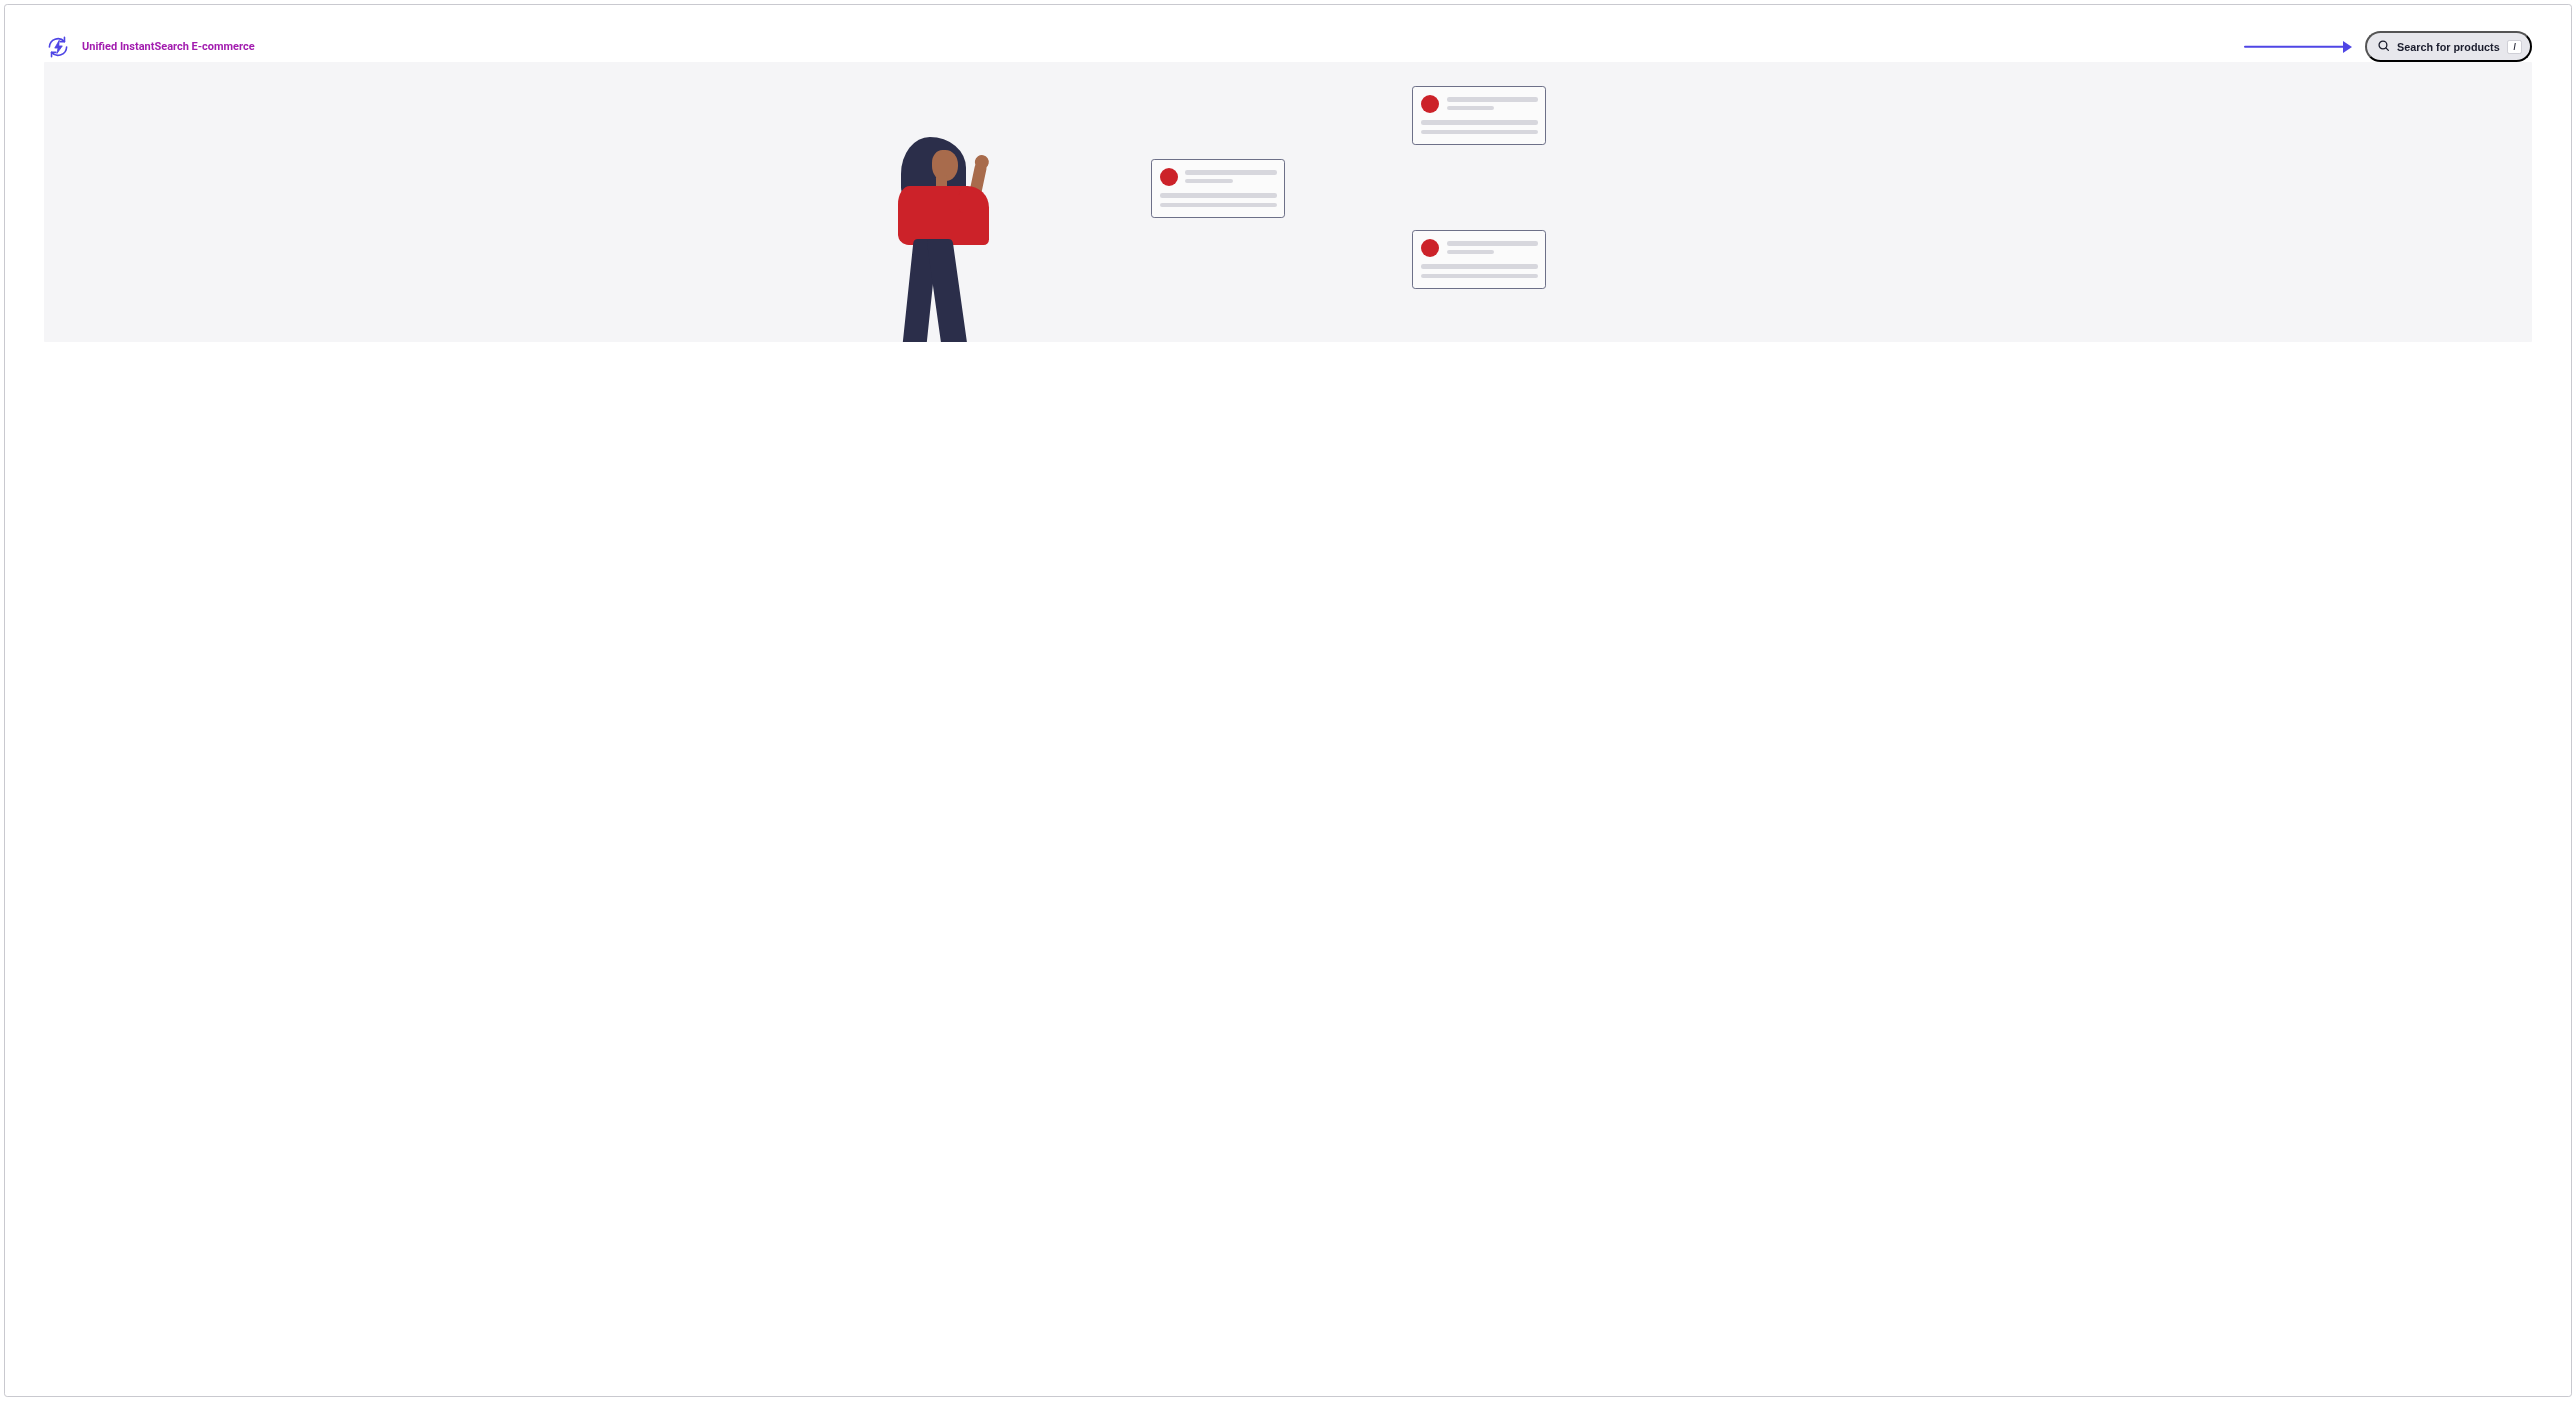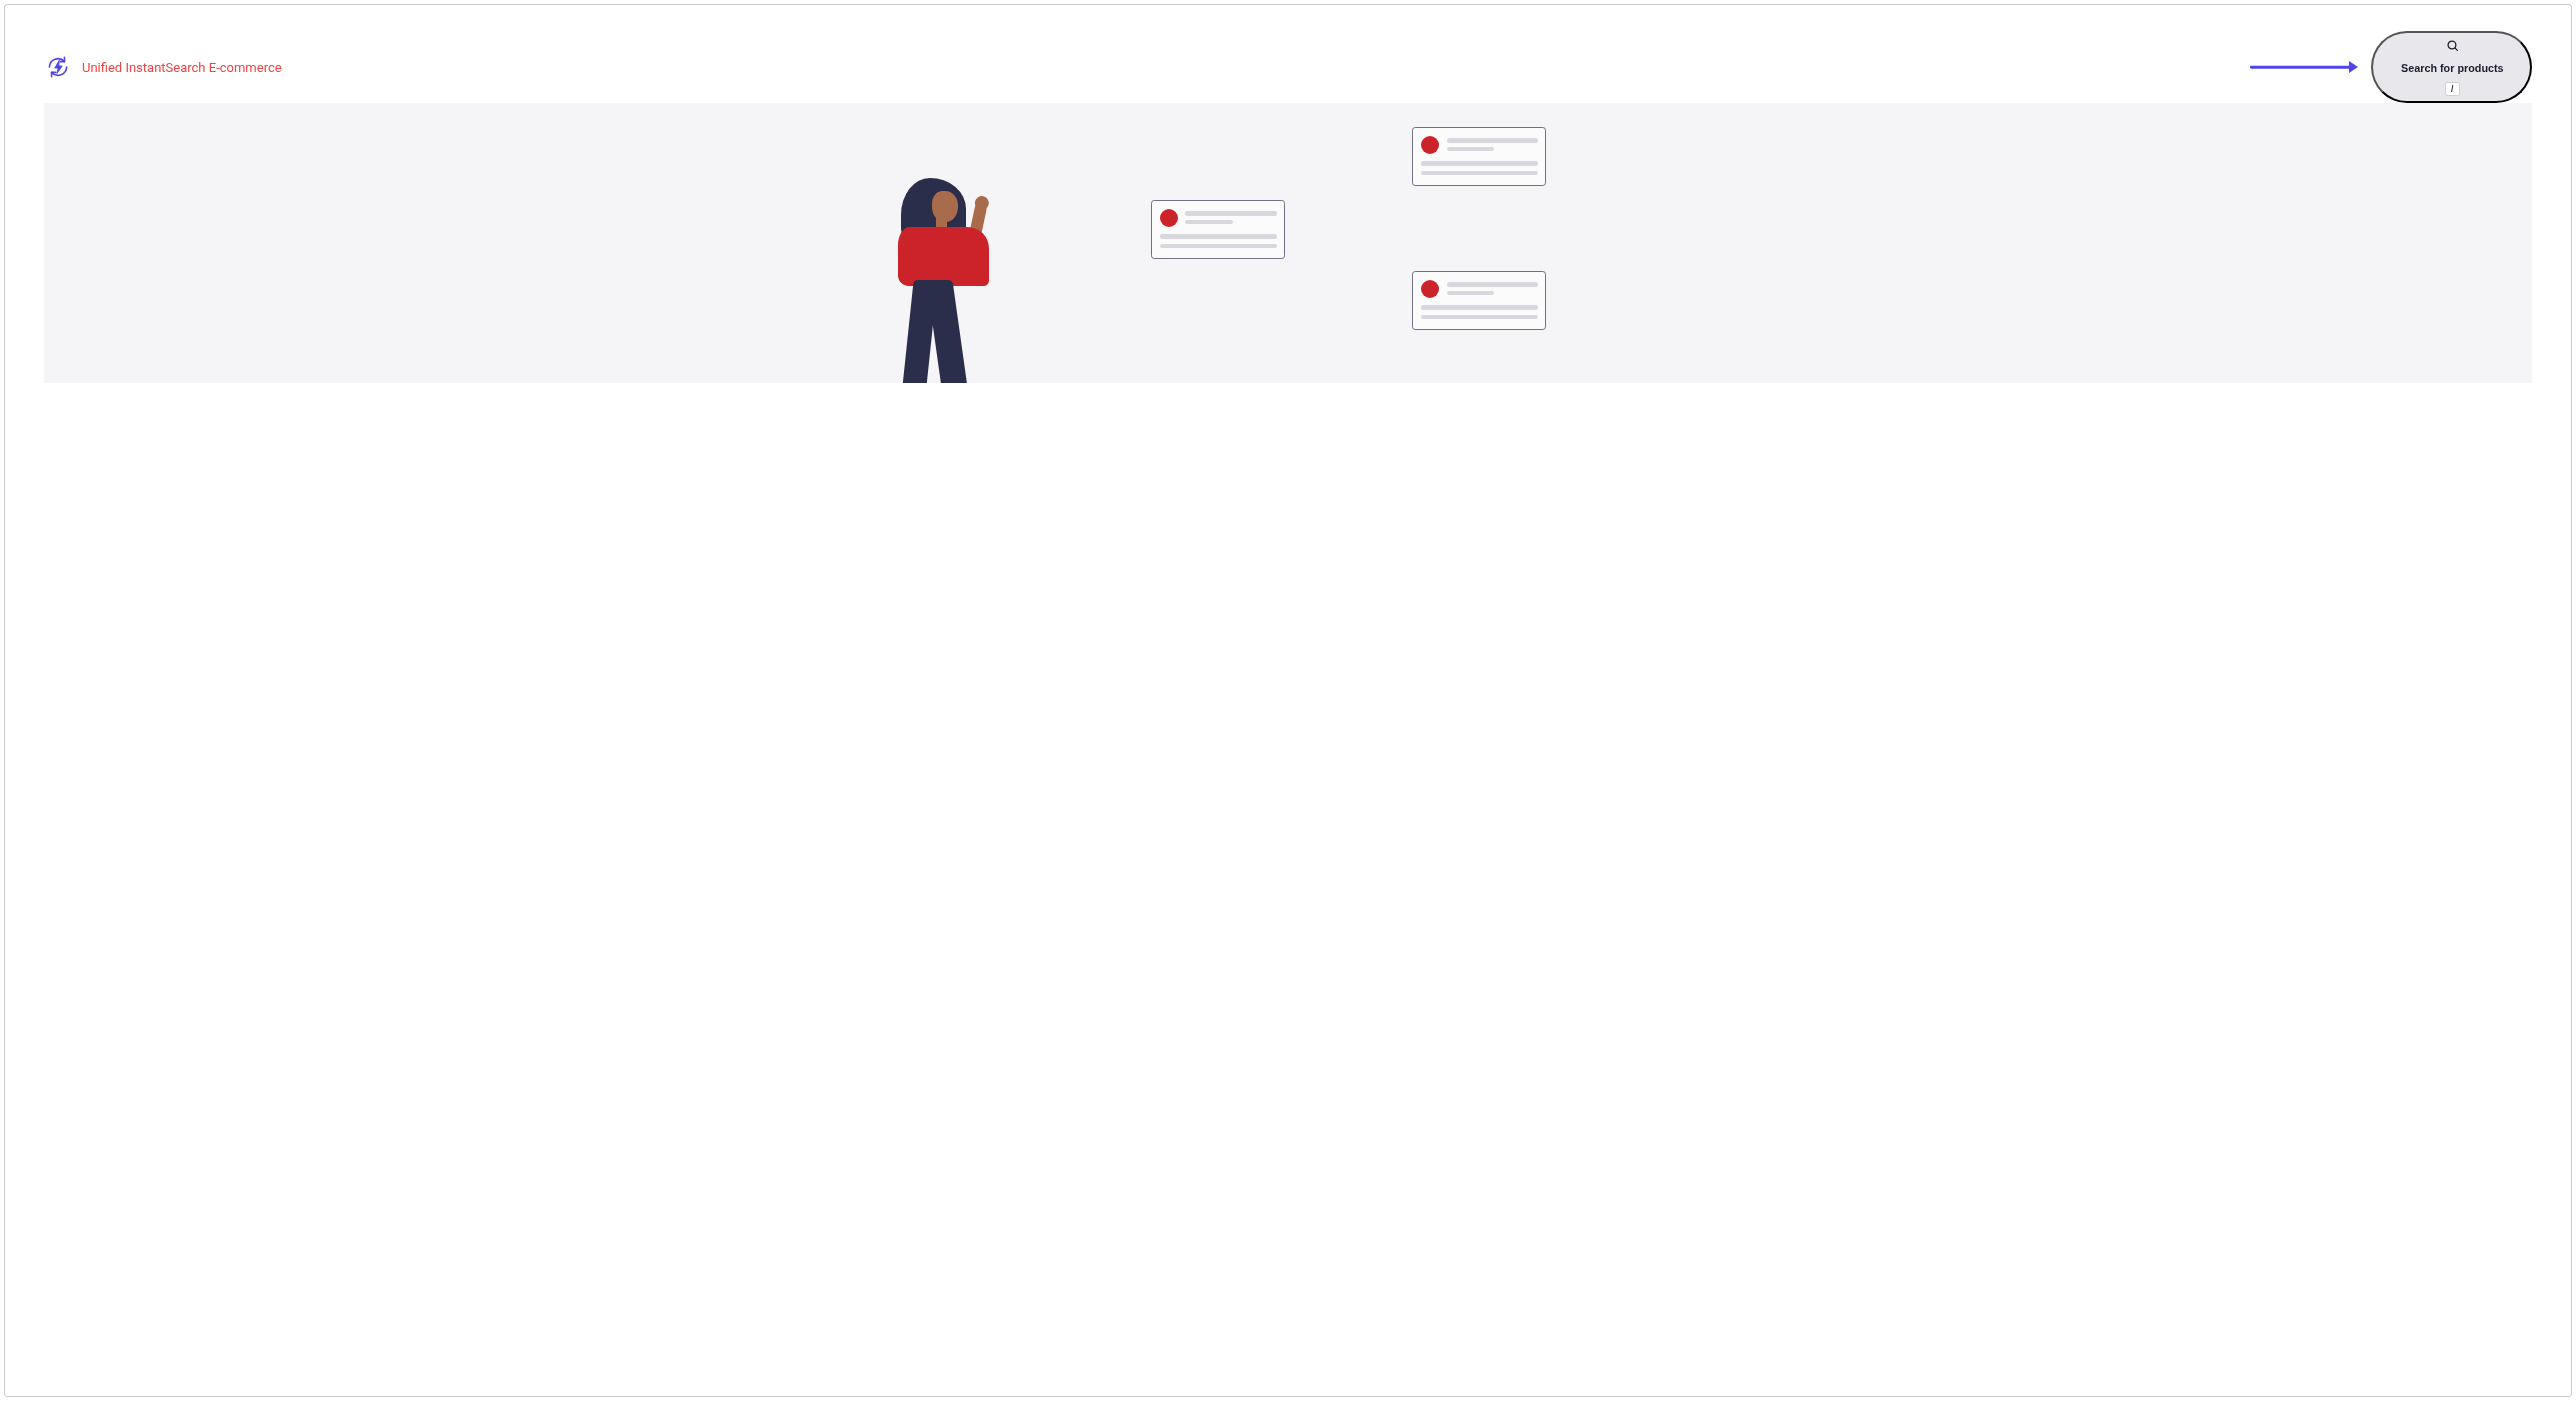--- a/index.html
+++ b/index.html
@@ -29,23 +29,23 @@
   .brand {
     display: flex;
     align-items: center;
     gap: 9.7px;
   }
   .logo-wrap {
     width: 28px; height: 28px;
     display: flex; align-items: center; justify-content: center;
   }
   .brand-title {
-    font-size: 13px;
-    font-weight: 400;
-    color: #ef4444;
+    font-size: 11px;
+    font-weight: 700;
+    color: #a21caf;
   }
 
   .header-right {
     display: flex;
     align-items: center;
     gap: 13px;
   }
 
   
   .callout-arrow {
@@ -76,21 +76,20 @@
 
   
   .search-pill {
     display: flex;
     align-items: center;
     gap: 7.5px;
     background: #e7e7ec;
     border-radius: 537px;
     padding: 5.4px 7.5px 5.4px 9.7px;
     min-width: 161px;
-    flex-direction: column;
   }
   .search-pill .label {
     font-size: 10.8px;
     font-weight: 700;
     color: #1b1d2d;
     flex: 1 1 auto;
   }
   .kbd {
     background: #ffffff;
     border: 0.5px solid #cfcfd6;

